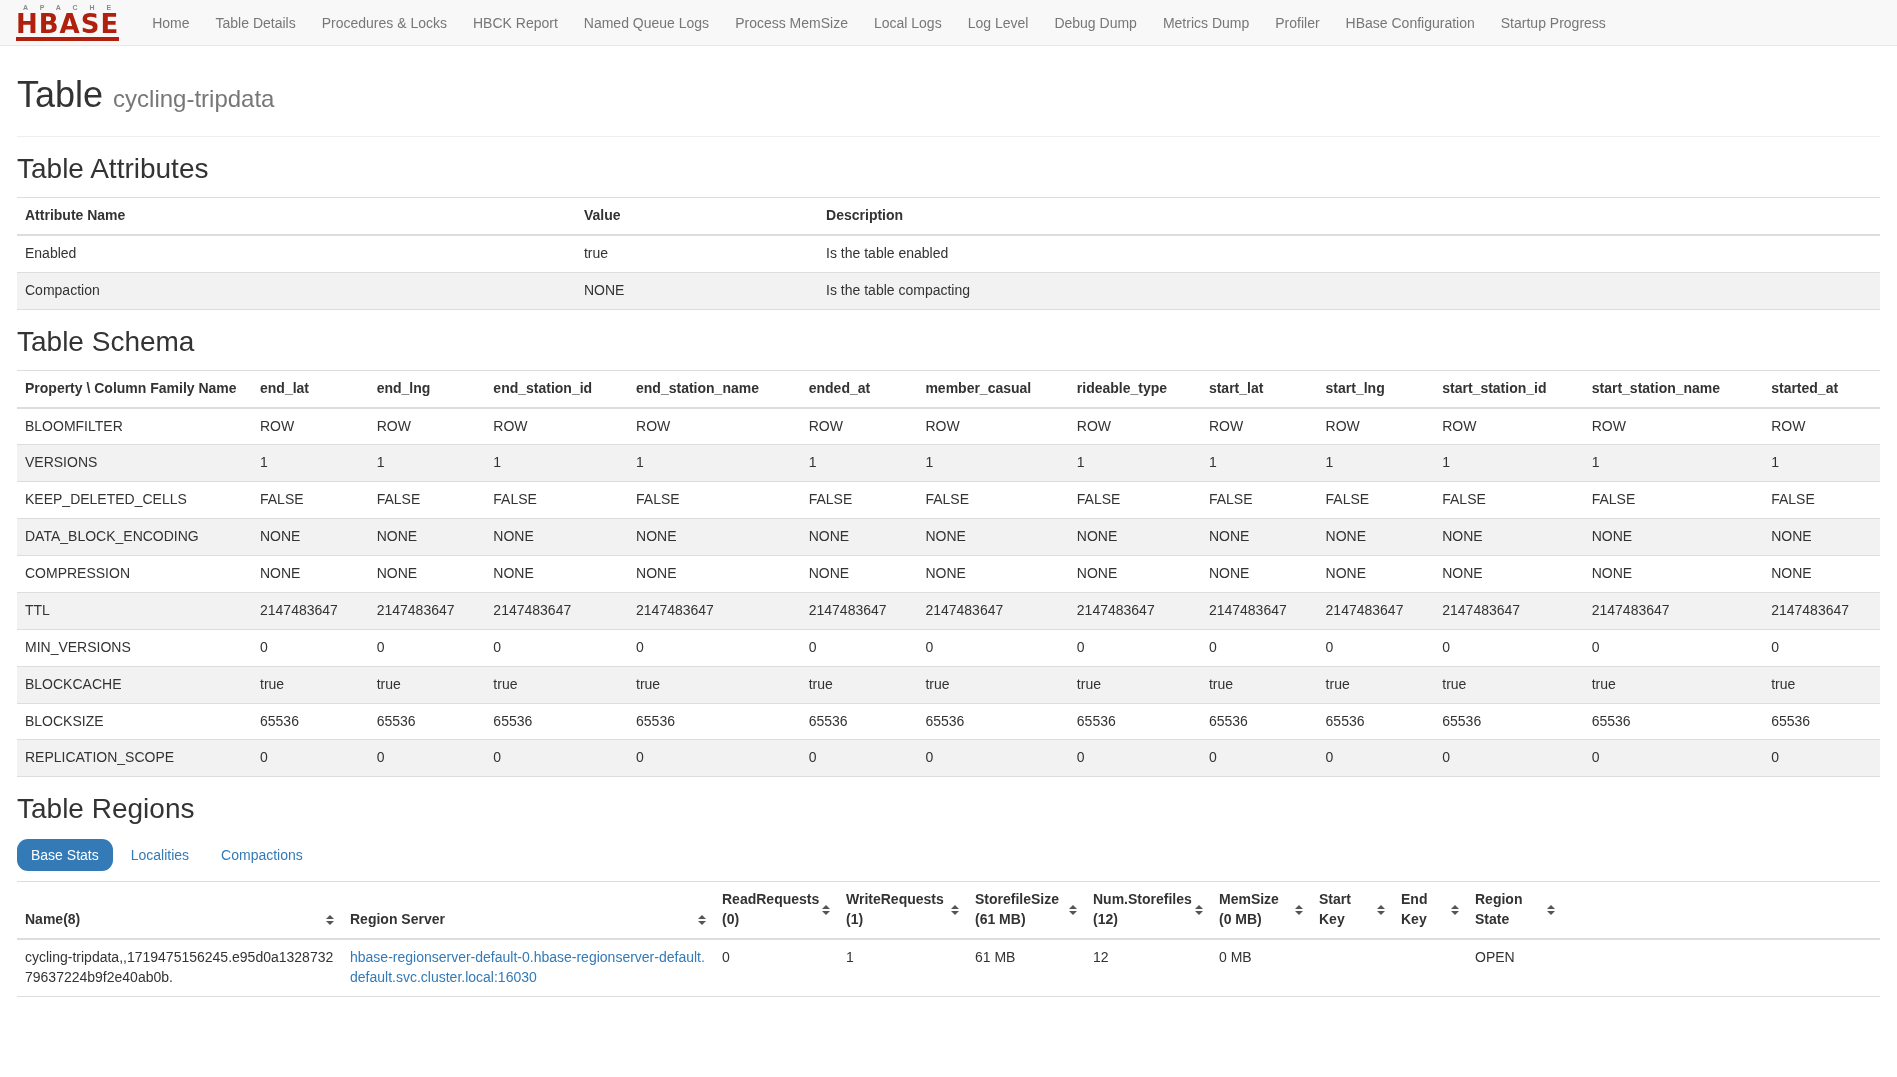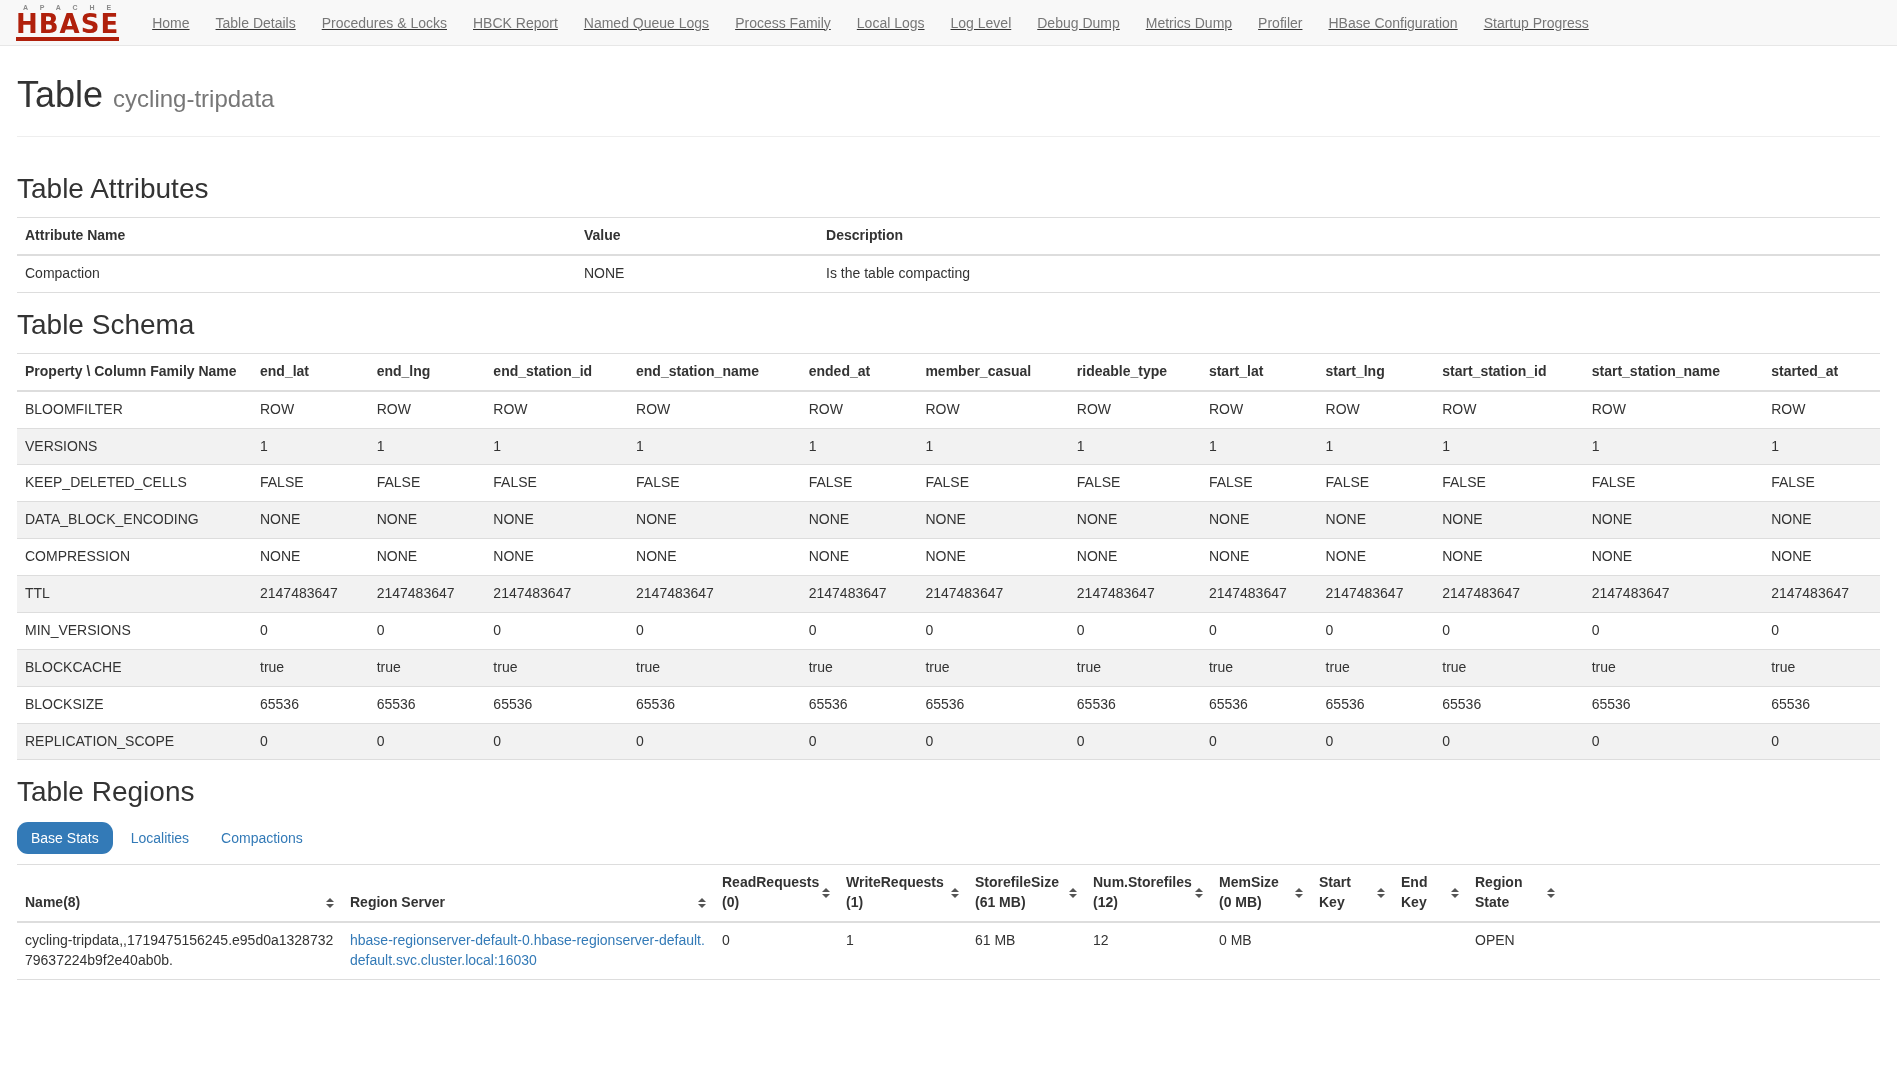--- a/index.html
+++ b/index.html
@@ -27,31 +27,31 @@
     background:var(--nav-bg);border-bottom:1px solid var(--nav-border);
     padding:0 16px;
   }
   .brand{display:flex;flex-direction:column;align-items:center;margin-right:20px;line-height:1;}
   .brand-top{font-size:7px;letter-spacing:5px;color:#8a8a8a;font-weight:bold;margin-bottom:1px;padding-left:4px;}
   .brand-main{
     font-size:26px;font-weight:800;color:var(--brand-red);
     letter-spacing:1px;line-height:25px;border-bottom:4px solid var(--brand-red);
     font-family:"DejaVu Sans",sans-serif;
   }
-  .nav-items{display:flex;align-items:center;text-decoration:underline;}
+  .nav-items{display:flex;align-items:center;}
   .nav-link{color:#777;font-size:14px;padding:14px 13px;white-space:nowrap;cursor:pointer;}
 
   
   .container{padding:0 17px 40px 17px;}
   .page-header{padding-top:28px;}
   .page-header h1{font-size:36px;font-weight:500;color:#333;}
   .page-header small{font-size:24px;font-weight:400;color:var(--muted);margin-left:10px;}
   .header-rule{border:0;border-top:1px solid #eee;margin:20px 0 6px 0;}
   h2{font-size:28px;font-weight:500;color:#333;margin:16px 0 12px 0;}
-  h2.first{margin-top:36px;}
+  h2.first{margin-top:16px;}
 
   
   .table{
     width:100%;border-collapse:collapse;
     border-top:1px solid var(--border);border-bottom:1px solid var(--border);
   }
   .table th,.table td{
     padding:8px;text-align:left;vertical-align:top;
     border-top:1px solid var(--border);font-size:14px;line-height:1.42;
   }
@@ -87,21 +87,21 @@
   <a class="brand" href="#">
     <span class="brand-top">A P A C H E</span>
     <span class="brand-main">HBASE</span>
   </a>
   <div class="nav-items">
       <a class="nav-link" href="#">Home</a>
       <a class="nav-link" href="#">Table Details</a>
       <a class="nav-link" href="#">Procedures &amp; Locks</a>
       <a class="nav-link" href="#">HBCK Report</a>
       <a class="nav-link" href="#">Named Queue Logs</a>
-      <a class="nav-link" href="#">Process Family</a>
+      <a class="nav-link" href="#">Process MemSize</a>
       <a class="nav-link" href="#">Local Logs</a>
       <a class="nav-link" href="#">Log Level</a>
       <a class="nav-link" href="#">Debug Dump</a>
       <a class="nav-link" href="#">Metrics Dump</a>
       <a class="nav-link" href="#">Profiler</a>
       <a class="nav-link" href="#">HBase Configuration</a>
       <a class="nav-link" href="#">Startup Progress</a>
     </div>
 </nav>
 
@@ -117,20 +117,25 @@
   <h2 class="first">Table Attributes</h2>
   <table class="table attributes-table">
     <thead>
       <tr>
           <th>Attribute Name</th>
           <th>Value</th>
           <th>Description</th>
         </tr>
     </thead>
     <tbody>
+        <tr>
+          <td>Enabled</td>
+          <td>true</td>
+          <td>Is the table enabled</td>
+        </tr>
         <tr>
           <td>Compaction</td>
           <td>NONE</td>
           <td>Is the table compacting</td>
         </tr>
       </tbody>
   </table>
 
   <h2>Table Schema</h2>
   <table class="table schema-table">

